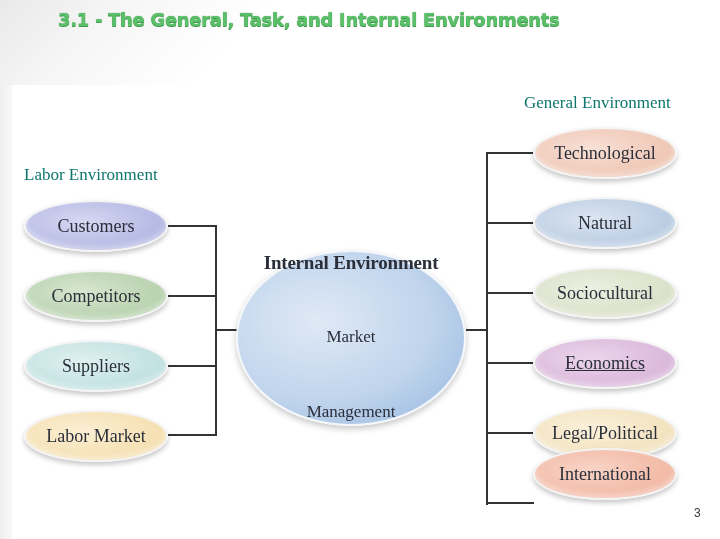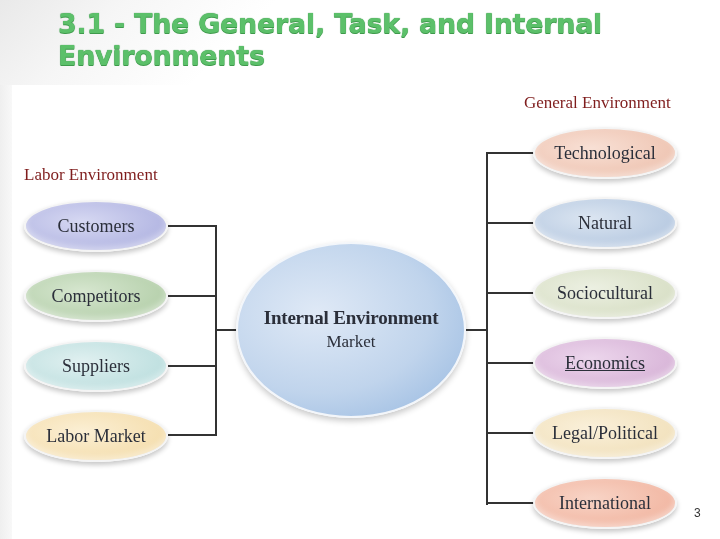--- a/index.html
+++ b/index.html
@@ -15,41 +15,41 @@
   .left-edge {
     position:absolute; left:0; top:85px; width:12px; height:454px;
     background:linear-gradient(90deg,#efefef,#f8f8f8);
   }
   .content-panel {
     position:absolute; left:12px; top:85px; right:0; bottom:0; background:#ffffff;
   }
   .title {
     position:absolute; left:58px; top:8px; width:600px;
     font-family:"DejaVu Sans", sans-serif; font-weight:bold;
-    font-size:27px; line-height:32px; color:#5cc06a; letter-spacing:-0.3px;
+    font-size:18px; line-height:24px; color:#5cc06a; letter-spacing:-0.3px;
     text-shadow: 0 1px 0 #3f9a4c, 0 0 1px #2f8a3c;
   }
   .heading {
     position:absolute; font-family:"Liberation Serif", serif;
-    font-size:17px; color:#7f1d1d; white-space:nowrap;
+    font-size:17px; color:#0f766e; white-space:nowrap;
   }
   .ellipse {
     position:absolute; width:144px; height:52px; border-radius:50%;
     display:flex; align-items:center; justify-content:center;
     border:2px solid #f4f4f4;
     box-shadow: 0 3px 5px rgba(0,0,0,0.22), inset 0 -3px 6px rgba(255,255,255,0.45);
     font-family:"Liberation Serif", serif; font-size:18px; color:#2b2f3a;
     box-sizing:border-box;
   }
   .center-ellipse {
-    position:absolute; left:236px; top:242px; width:230px; height:176px; border-radius:50%;
+    position:absolute; left:236px; top:250px; width:230px; height:176px; border-radius:50%;
     background: radial-gradient(ellipse at 35% 40%, #dfe9f6 0%, #c0d4ec 55%, #93b6df 100%);
     border:2px solid #f3f6fa;
     box-shadow: 0 3px 6px rgba(0,0,0,0.22);
-    display:flex; flex-direction:column; align-items:center; justify-content:center;
+    display:flex; flex-direction:column; align-items:center; justify-content:space-between;
     font-family:"Liberation Serif", serif; color:#2b2f3a; box-sizing:border-box;
   }
   .center-title { font-size:19px; font-weight:bold; letter-spacing:-0.2px; }
   .center-item { font-size:17px; line-height:25px; }
   .line { position:absolute; background:#333; }
   .page-number {
     position:absolute; left:694px; top:506px; font-size:12px; color:#333;
   }
 </style>
 </head>
@@ -79,20 +79,21 @@
 <div class="line" style="left:168px; top:225px; width:48px; height:2px;"></div>
 <div class="line" style="left:168px; top:295px; width:48px; height:2px;"></div>
 <div class="line" style="left:168px; top:365px; width:48px; height:2px;"></div>
 <div class="line" style="left:168px; top:434px; width:48px; height:2px;"></div>
 <div class="line" style="left:215px; top:225px; width:2px; height:211px;"></div>
 <div class="line" style="left:215px; top:329px; width:22px; height:2px;"></div>
 
 <div class="center-ellipse">
   <div class="center-title">Internal Environment</div>
   <div class="center-item">Market</div>
+  <div class="center-item">Management</div>
 </div>
 
 <div class="line" style="left:466px; top:329px; width:21px; height:2px;"></div>
 <div class="line" style="left:486px; top:152px; width:2px; height:353px;"></div>
 <div class="line" style="left:486px; top:152px; width:48px; height:2px;"></div>
 <div class="line" style="left:486px; top:222px; width:48px; height:2px;"></div>
 <div class="line" style="left:486px; top:292px; width:48px; height:2px;"></div>
 <div class="line" style="left:486px; top:362px; width:48px; height:2px;"></div>
 <div class="line" style="left:486px; top:432px; width:48px; height:2px;"></div>
 <div class="line" style="left:486px; top:502px; width:48px; height:2px;"></div>
@@ -107,17 +108,17 @@
 </div>
 <div class="ellipse" style="left:533px; top:267px; background:radial-gradient(ellipse at 40% 40%, #ecf0e2, #d9e0c7 70%, #c6d0ae);">
   <span>Sociocultural</span>
 </div>
 <div class="ellipse" style="left:533px; top:337px; background:radial-gradient(ellipse at 40% 40%, #ecd6ec, #d9b6d9 70%, #c89cc9);text-decoration:underline;">
   <span>Economics</span>
 </div>
 <div class="ellipse" style="left:533px; top:407px; background:radial-gradient(ellipse at 40% 40%, #faf0da, #f2e2be 70%, #e8d2a2);">
   <span>Legal/Political</span>
 </div>
-<div class="ellipse" style="left:533px; top:477px; background:radial-gradient(ellipse at 40% 40%, #f8d4c6, #f2b8a4 70%, #e89d85);">
+<div class="ellipse" style="left:533px; top:448px; background:radial-gradient(ellipse at 40% 40%, #f8d4c6, #f2b8a4 70%, #e89d85);">
   <span>International</span>
 </div>
 
 <div class="page-number">3</div>
 
 </body></html>

